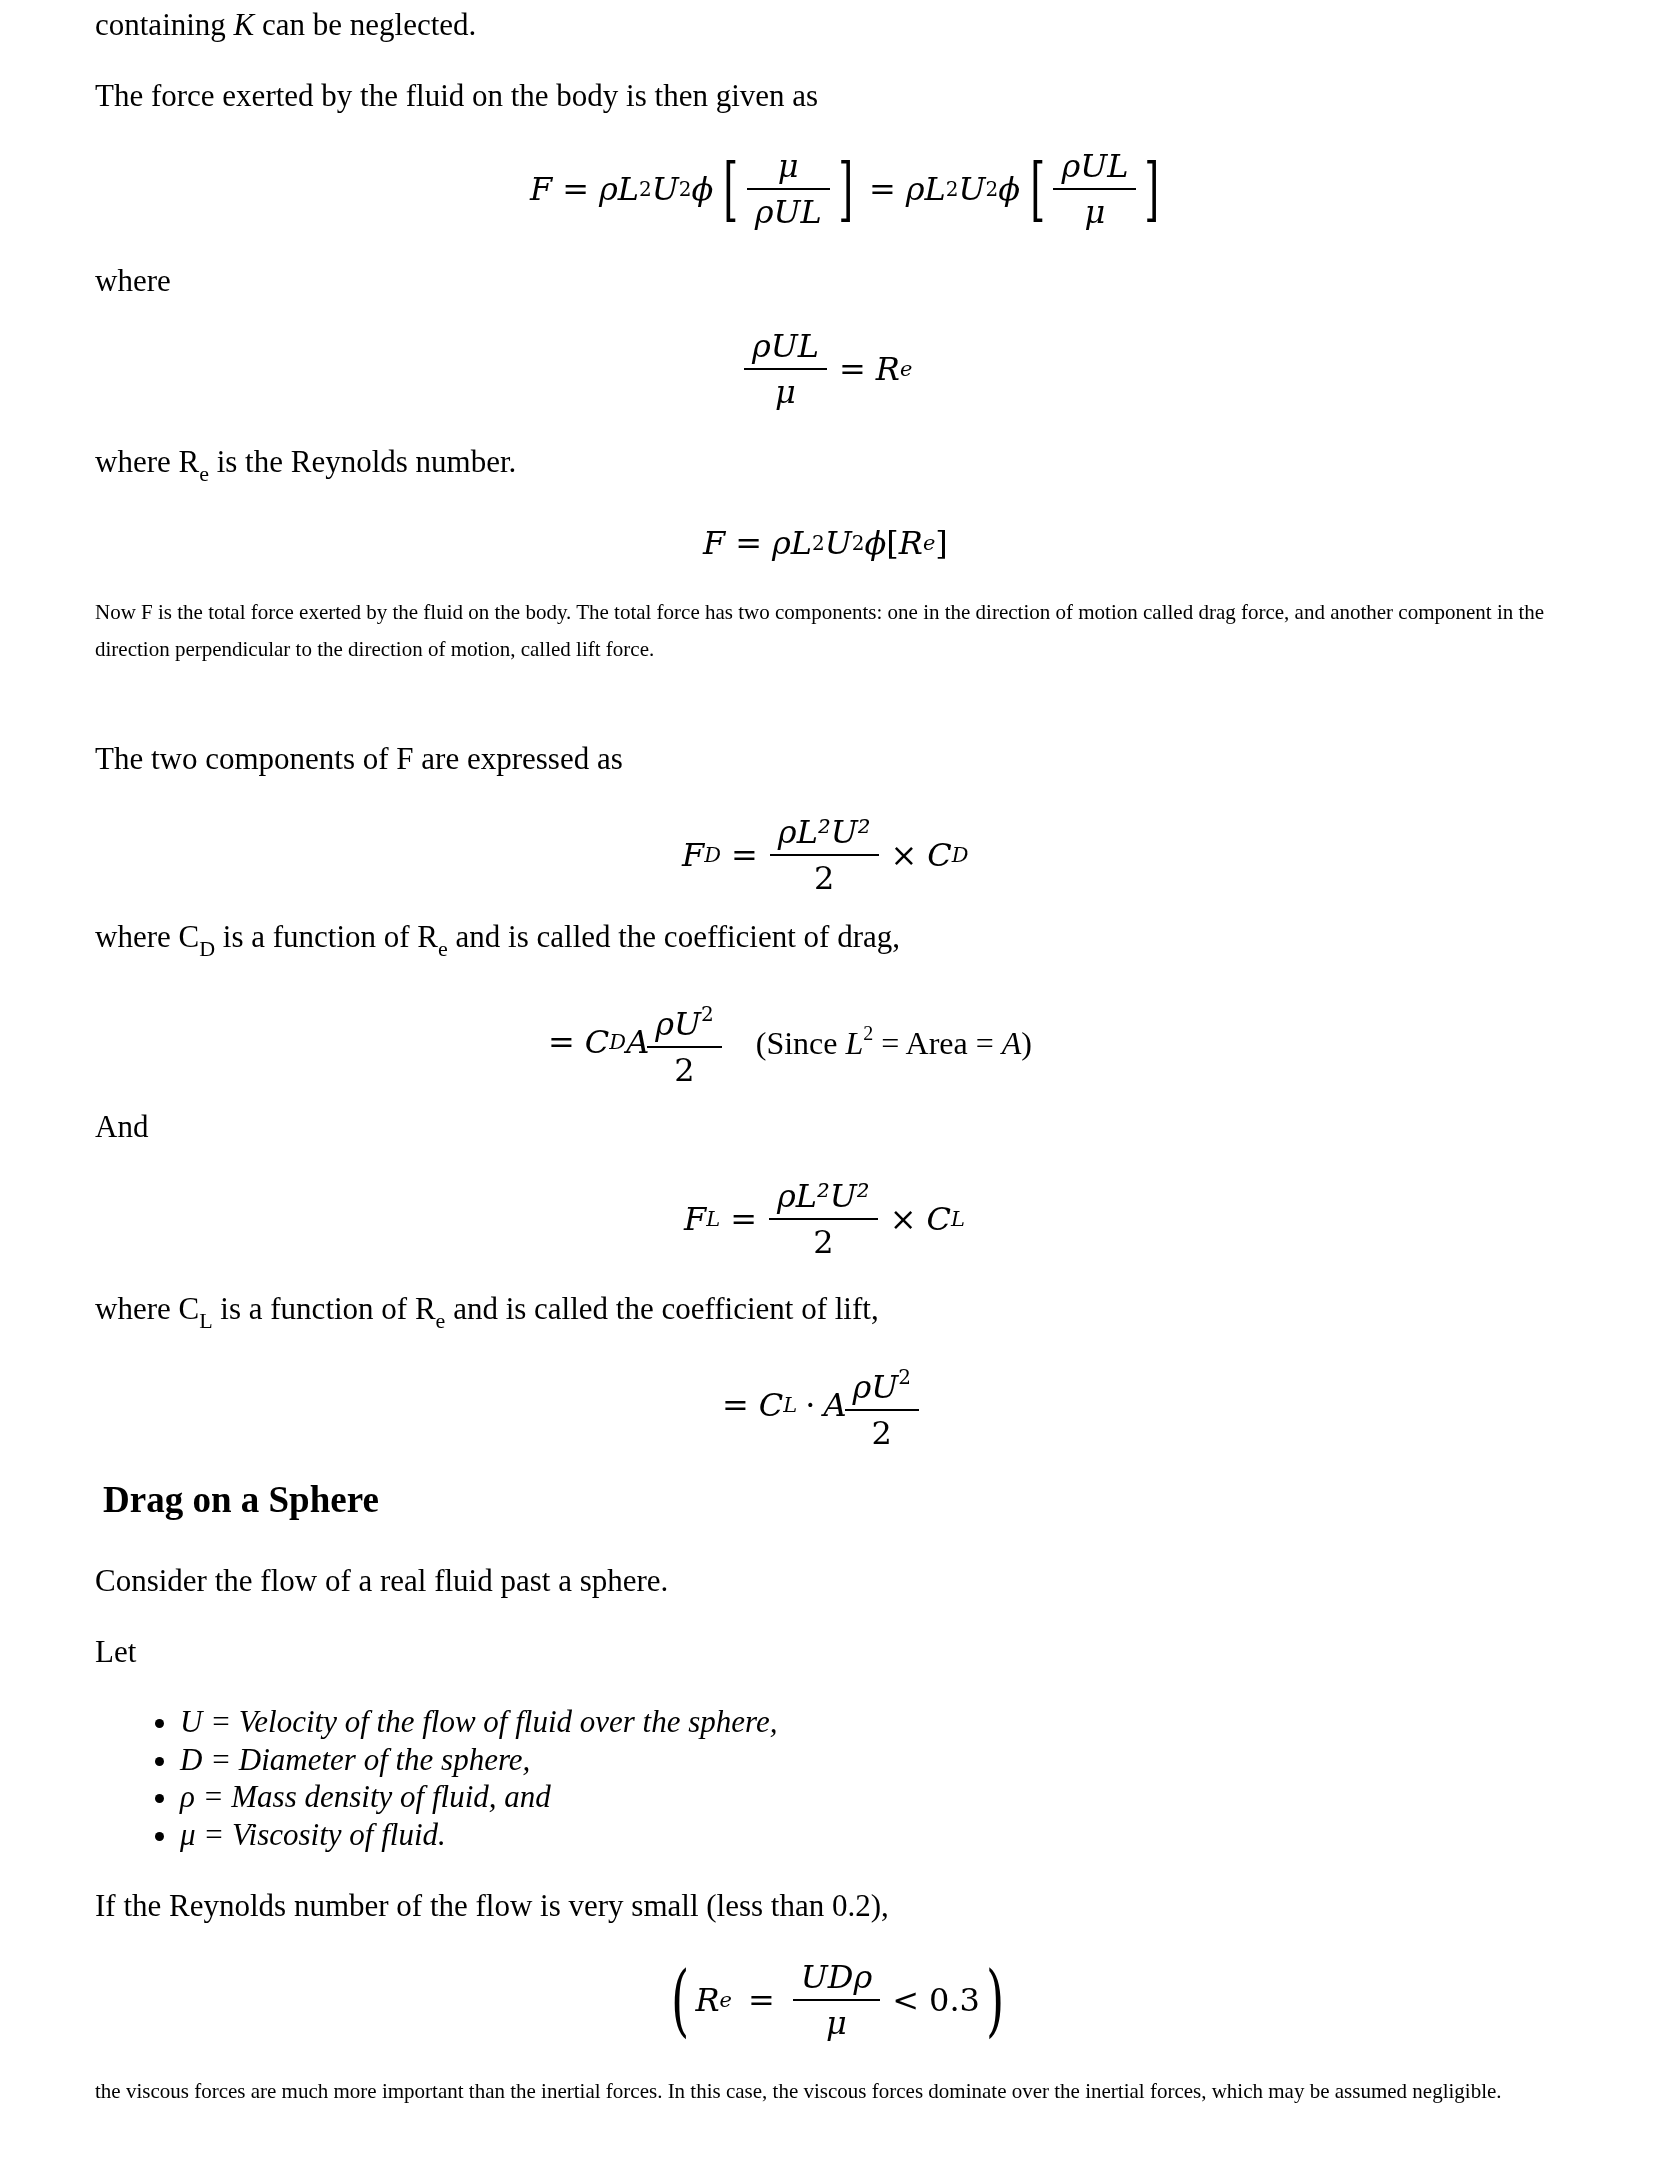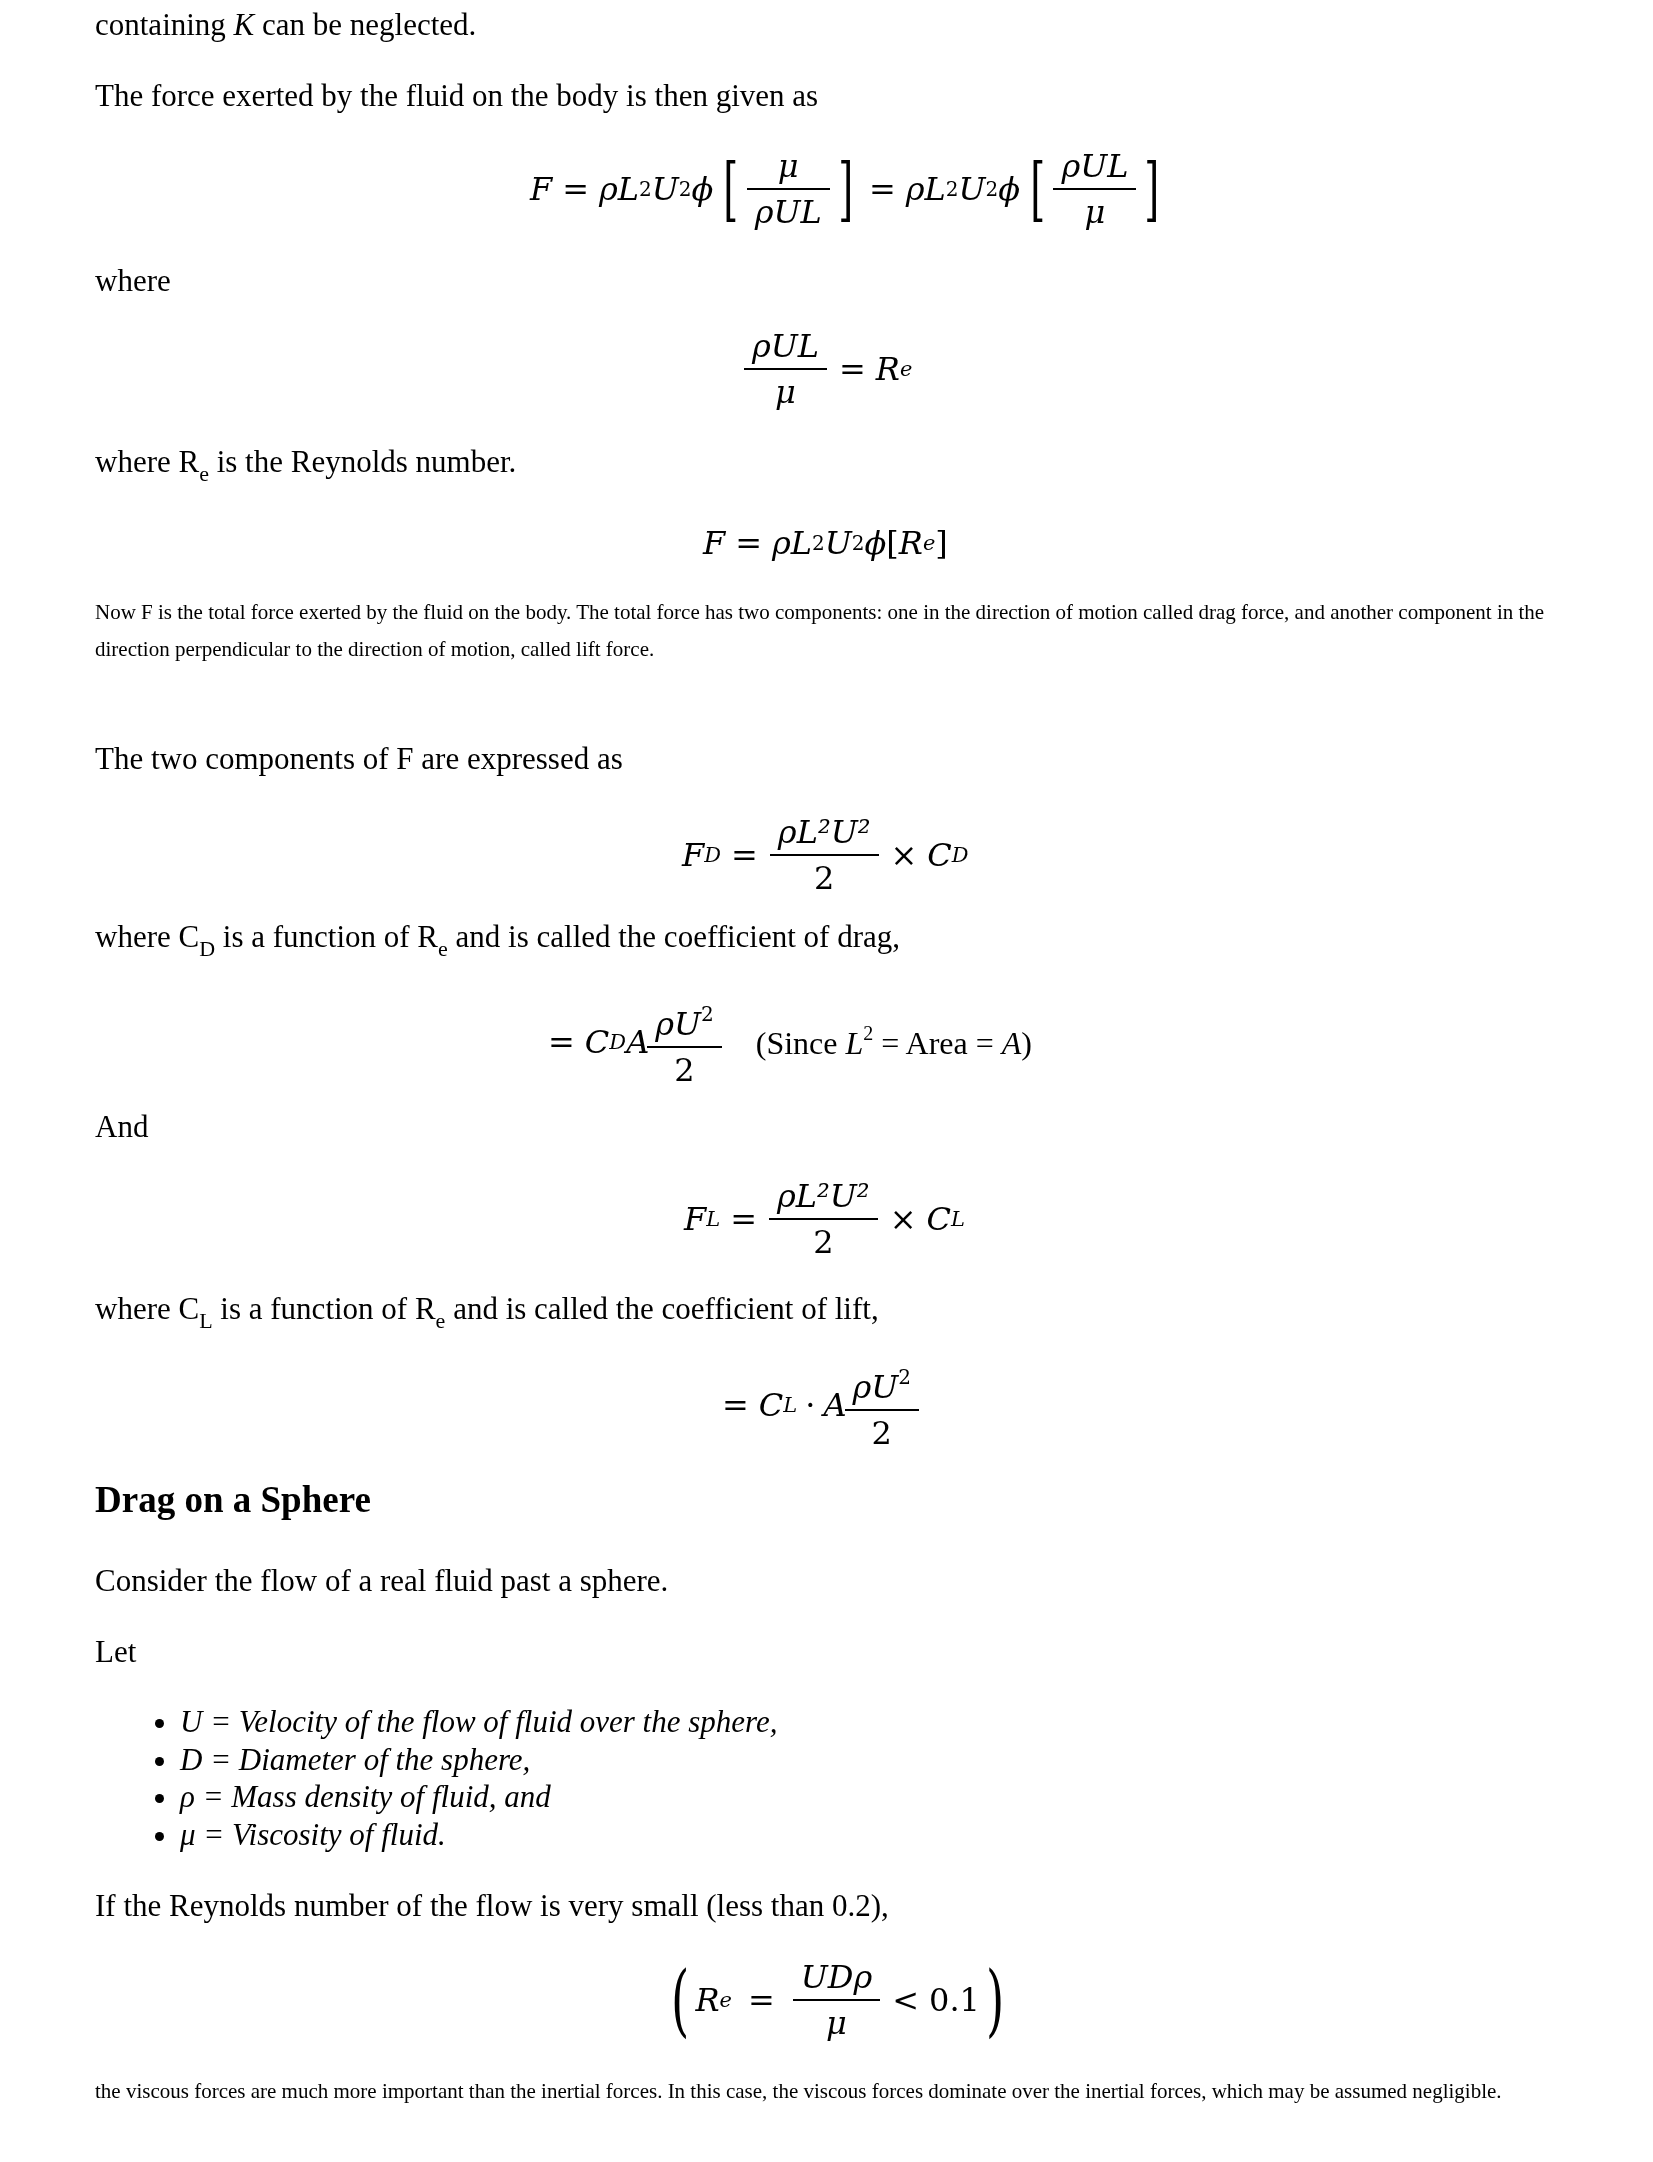--- a/index.html
+++ b/index.html
@@ -153,21 +153,21 @@
   <span class="m">C</span>
     <span class="m sub">L</span>
   <span class="op" style="margin:0 8px;">·</span>
   <span class="m">A</span>
   <span class="frac" style="margin-left:2px;">
     <span class="num"><span class="m">ρU</span><span class="sup">2</span></span>
     <span class="den up">2</span>
   </span>
 </div>
 
-<div class="h2" style="top:1478px;">Drag on a Sphere</div>
+<div class="h2" style="top:1478px;margin-left:8px;">Drag on a Sphere</div>
 
 <div class="txt" style="top:1562px;">Consider the flow of a real fluid past a sphere.</div>
 
 <div class="txt" style="top:1633px;">Let</div>
 
 <ul class="bul" style="top:1703px;font-style:italic;">
   <li>U = Velocity of the flow of fluid over the sphere,</li>
   <li>D = Diameter of the sphere,</li>
   <li>ρ = Mass density of fluid, and</li>
   <li>μ = Viscosity of fluid.</li>
@@ -178,17 +178,17 @@
 <div class="eq" style="left:665px; top:1952px; height:96px;">
   <span class="bigparen">(</span>
   <span class="m">R</span>
     <span class="m sub">e</span>
   <span class="op" style="margin:0 16px;">=</span>
   <span class="frac">
     <span class="num m">UDρ</span>
     <span class="den m">μ</span>
   </span>
   <span class="op">&lt;</span>
-  <span class="up">0.1</span>
+  <span class="up">0.3</span>
   <span class="bigparen">)</span>
 </div>
 
 <div class="para" style="top:2073px;">the viscous forces are much more important than the inertial forces. In this case, the viscous forces dominate over the inertial forces, which may be assumed negligible.</div>
 
 </body></html>

